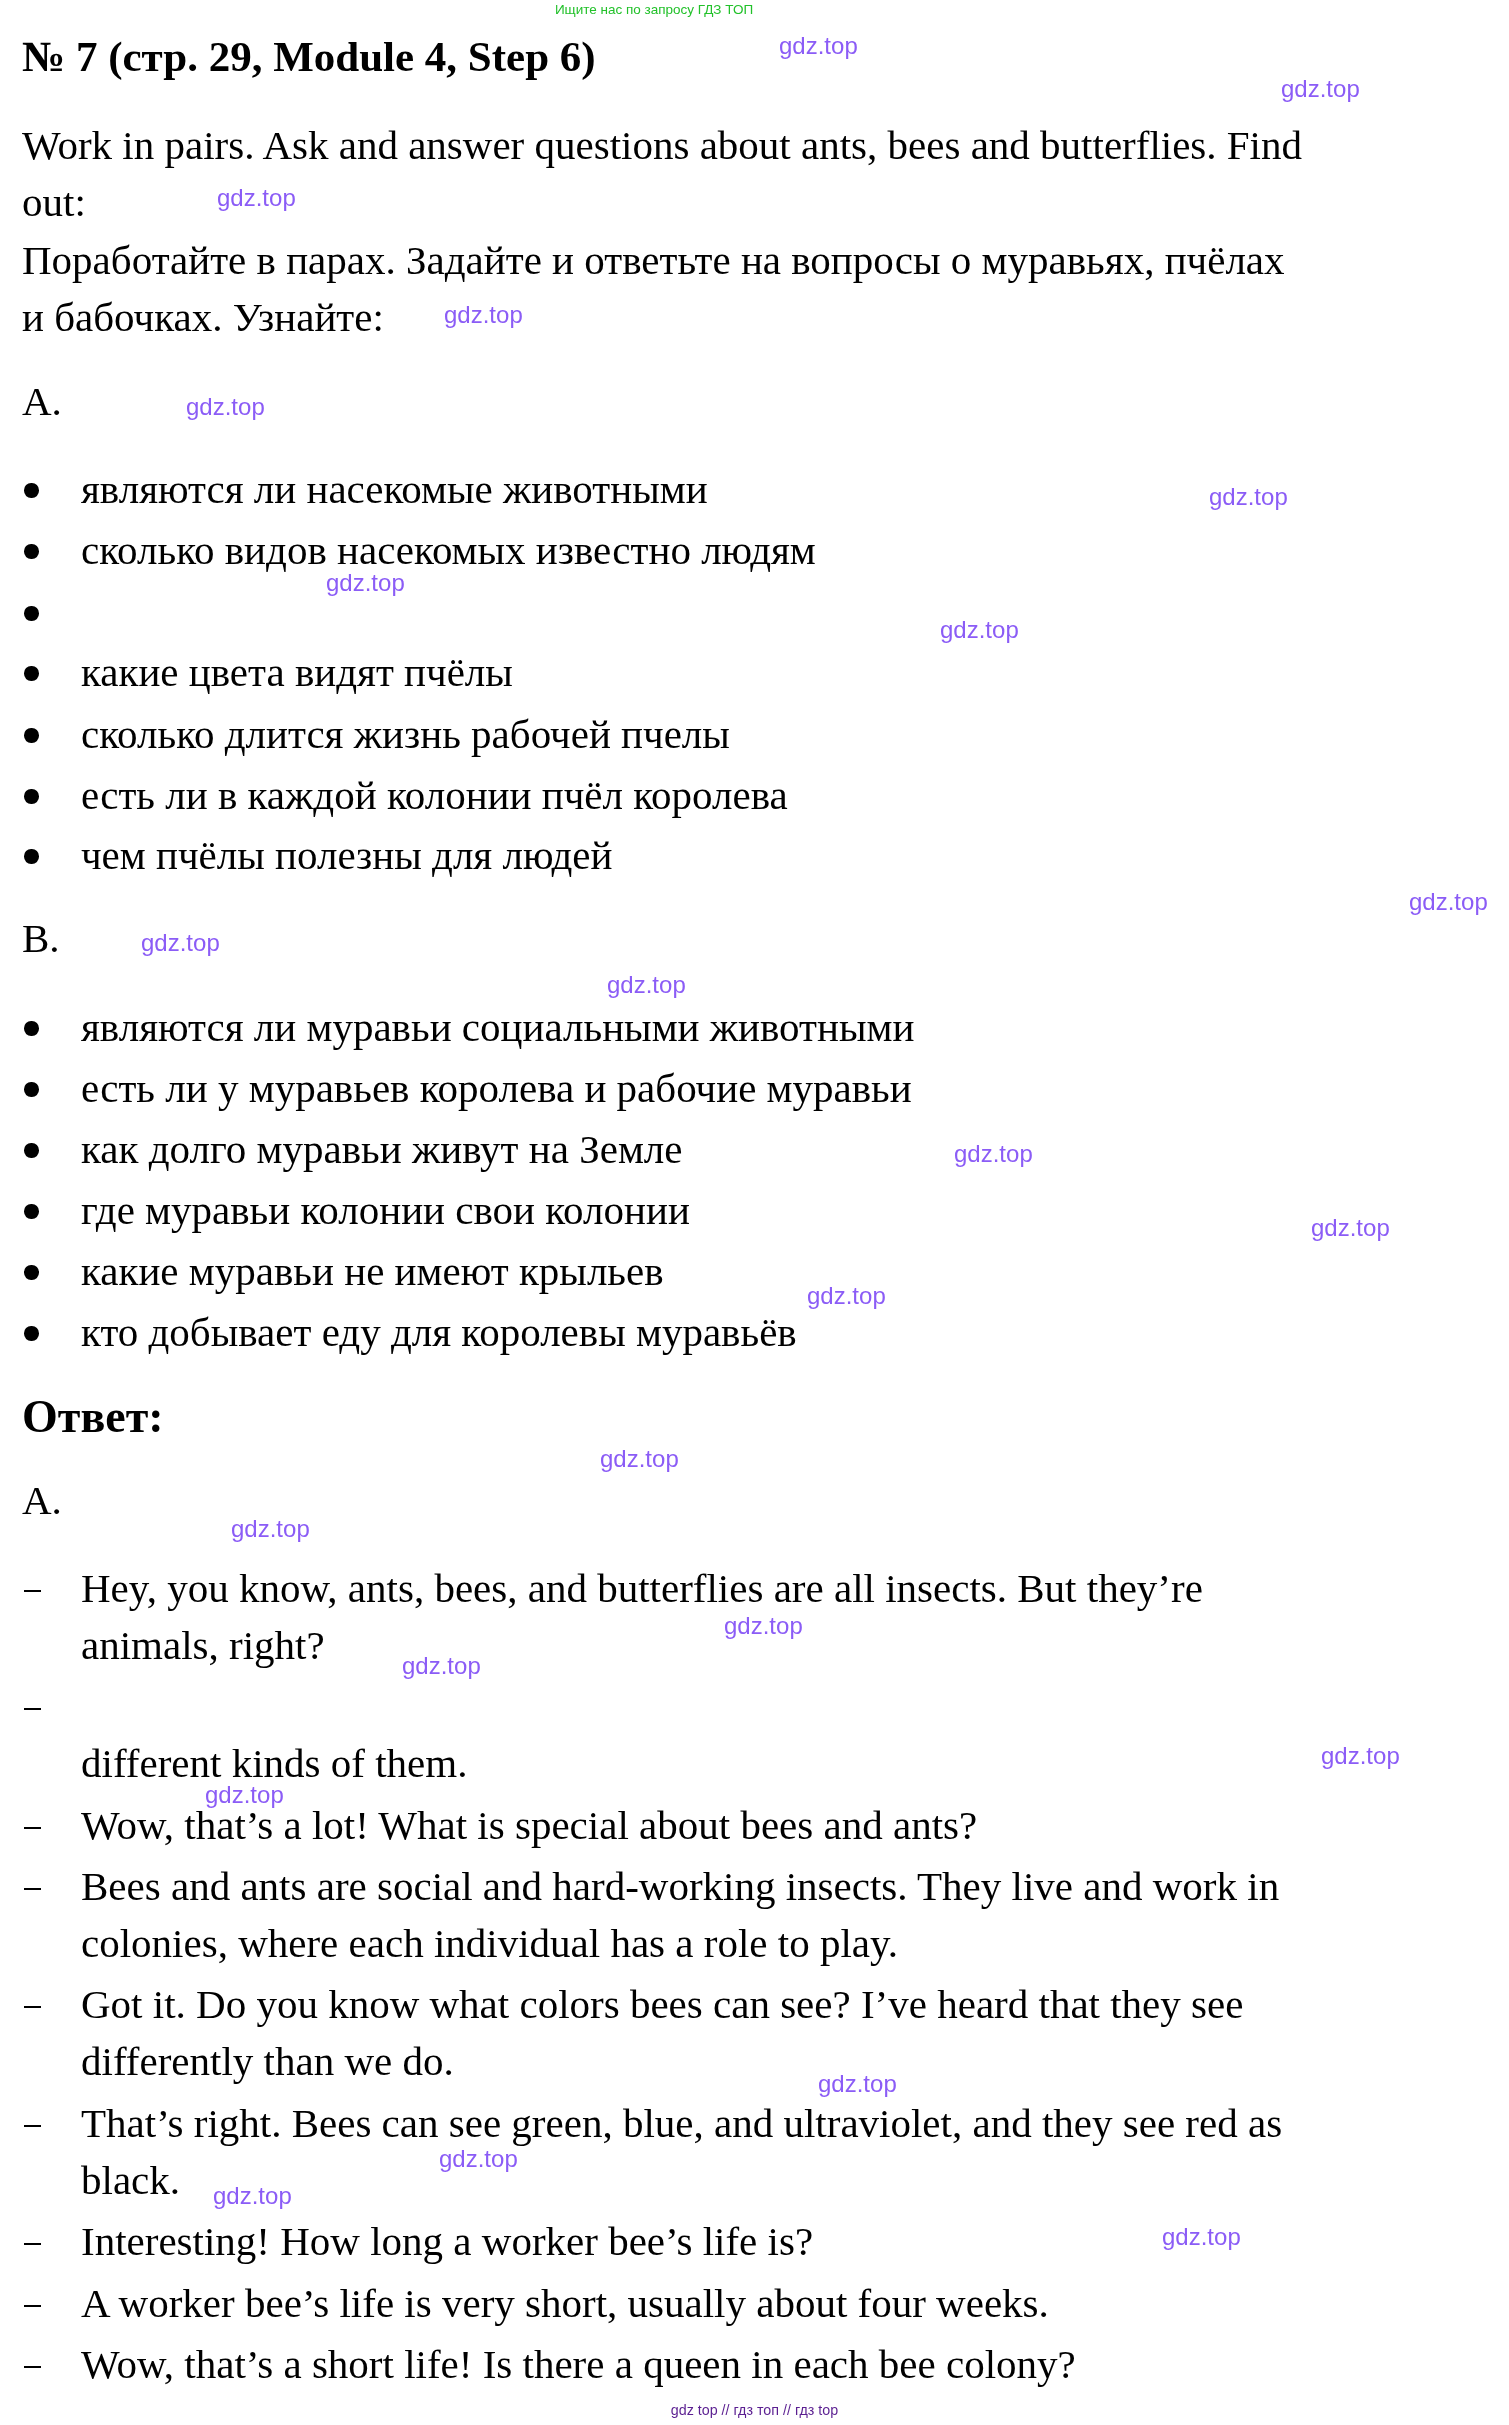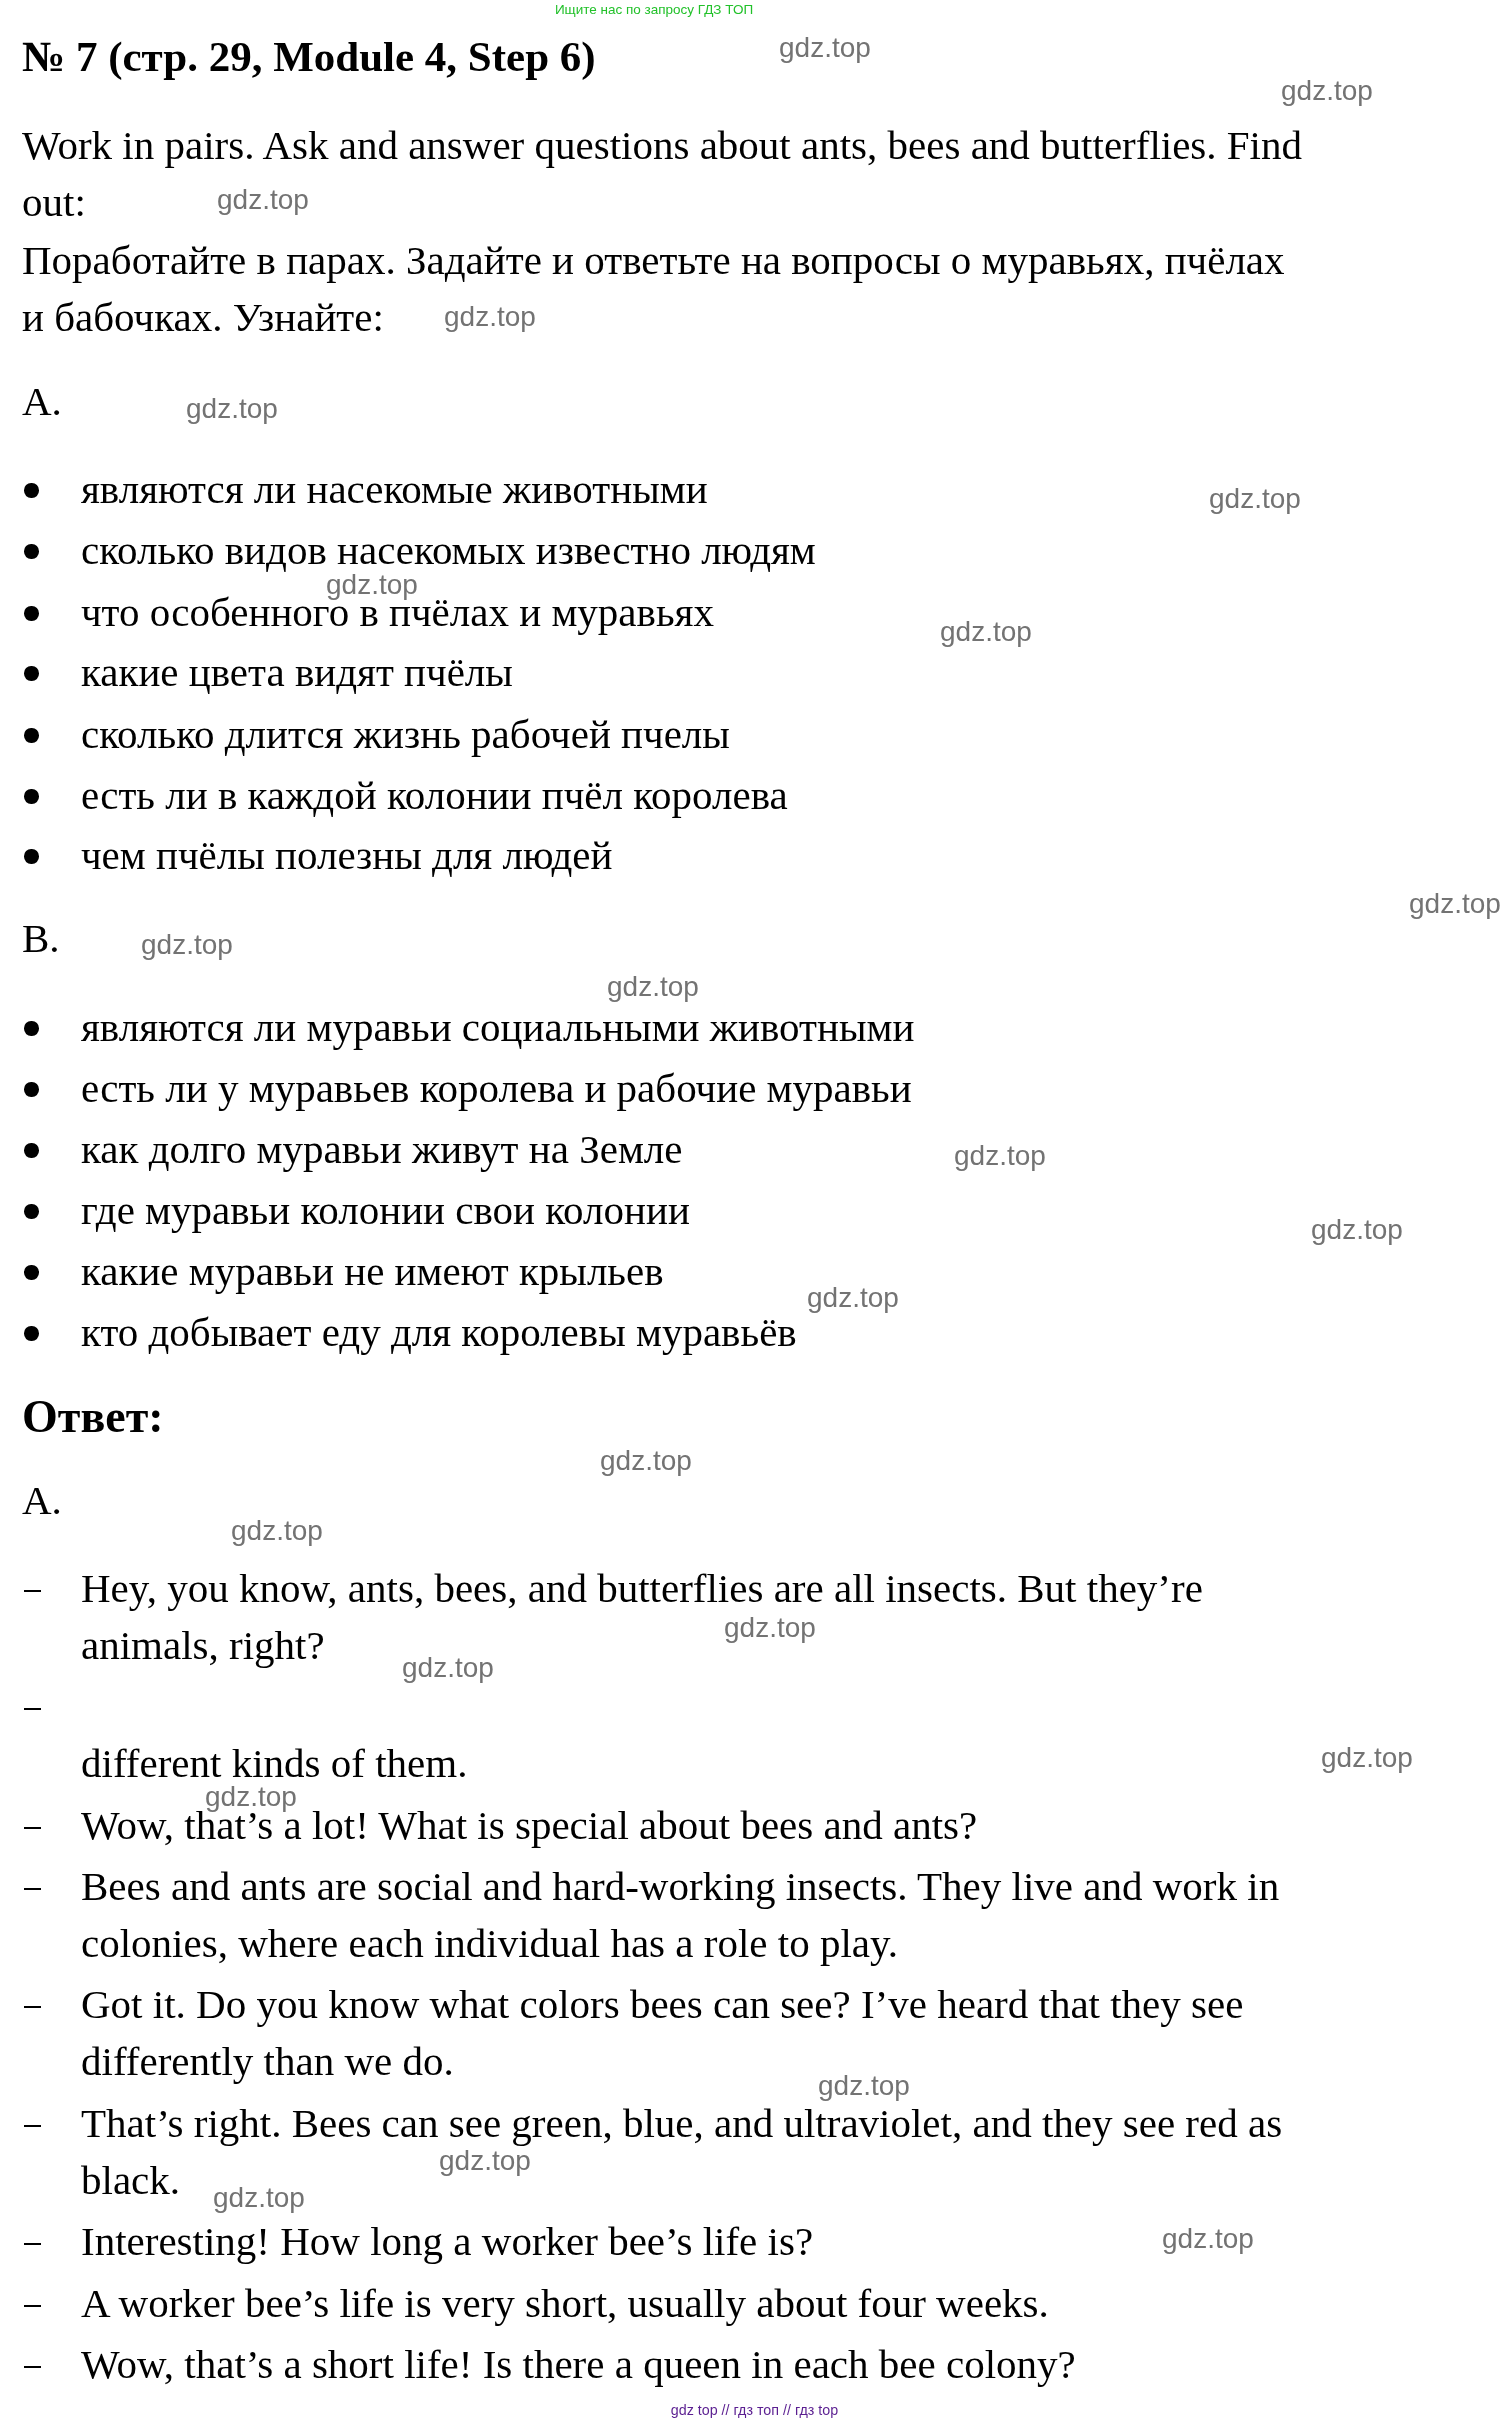--- a/index.html
+++ b/index.html
@@ -26,40 +26,40 @@
   .item { left: 22px; font-size: 41px; line-height: 49px; }
   .item .marker { display: inline-block; width: 59px; }
   .bullet-dot {
     display: inline-block; width: 14.3px; height: 14.3px; border-radius: 50%;
     background: #000; vertical-align: middle; margin-left: 2.4px; position: relative; top: -3.2px;
   }
   .dash { display: inline-block; width: 17.5px; height: 2.4px; background: #000; vertical-align: middle; margin-left: 1.6px; position: relative; top: -1.6px; }
   .cont { left: 81px; font-size: 41px; line-height: 49px; }
   .wm {
     font-family: "Liberation Sans", "DejaVu Sans", sans-serif;
-    font-size: 28px; color: #737373;
+    font-size: 24px; color: #8b5cf6;
   }
 </style>
 </head>
 <body>
 
 <div class="abs banner">Ищите нас по запросу ГДЗ ТОП</div>
 
 <div class="abs title">№ 7 (стр. 29, Module 4, Step 6)</div>
 
 <div class="abs line" style="top:121px">Work in pairs. Ask and answer questions about ants, bees and butterflies. Find</div>
 <div class="abs line" style="top:178px">out:</div>
 <div class="abs line" style="top:236px">Поработайте в парах. Задайте и ответьте на вопросы о муравьях, пчёлах</div>
 <div class="abs line" style="top:293px">и бабочках. Узнайте:</div>
 
 <div class="abs section-label" style="top:377px">A.</div>
 
 <div class="abs item" style="top:465px"><span class="marker"><span class="bullet-dot"></span></span><span>являются ли насекомые животными</span></div>
 <div class="abs item" style="top:526px"><span class="marker"><span class="bullet-dot"></span></span><span>сколько видов насекомых известно людям</span></div>
-<div class="abs item" style="top:588px"><span class="marker"><span class="bullet-dot"></span></span><span>что особенного в пчёлах и муравьях</span></div>
+<div class="abs item" style="top:588px"><span class="marker"><span class="bullet-dot"></span></span></div>
 <div class="abs item" style="top:648px"><span class="marker"><span class="bullet-dot"></span></span><span>какие цвета видят пчёлы</span></div>
 <div class="abs item" style="top:710px"><span class="marker"><span class="bullet-dot"></span></span><span>сколько длится жизнь рабочей пчелы</span></div>
 <div class="abs item" style="top:771px"><span class="marker"><span class="bullet-dot"></span></span><span>есть ли в каждой колонии пчёл королева</span></div>
 <div class="abs item" style="top:831px"><span class="marker"><span class="bullet-dot"></span></span><span>чем пчёлы полезны для людей</span></div>
 
 <div class="abs section-label" style="top:914px">B.</div>
 
 <div class="abs item" style="top:1003px"><span class="marker"><span class="bullet-dot"></span></span><span>являются ли муравьи социальными животными</span></div>
 <div class="abs item" style="top:1064px"><span class="marker"><span class="bullet-dot"></span></span><span>есть ли у муравьев королева и рабочие муравьи</span></div>
 <div class="abs item" style="top:1125px"><span class="marker"><span class="bullet-dot"></span></span><span>как долго муравьи живут на Земле</span></div>

